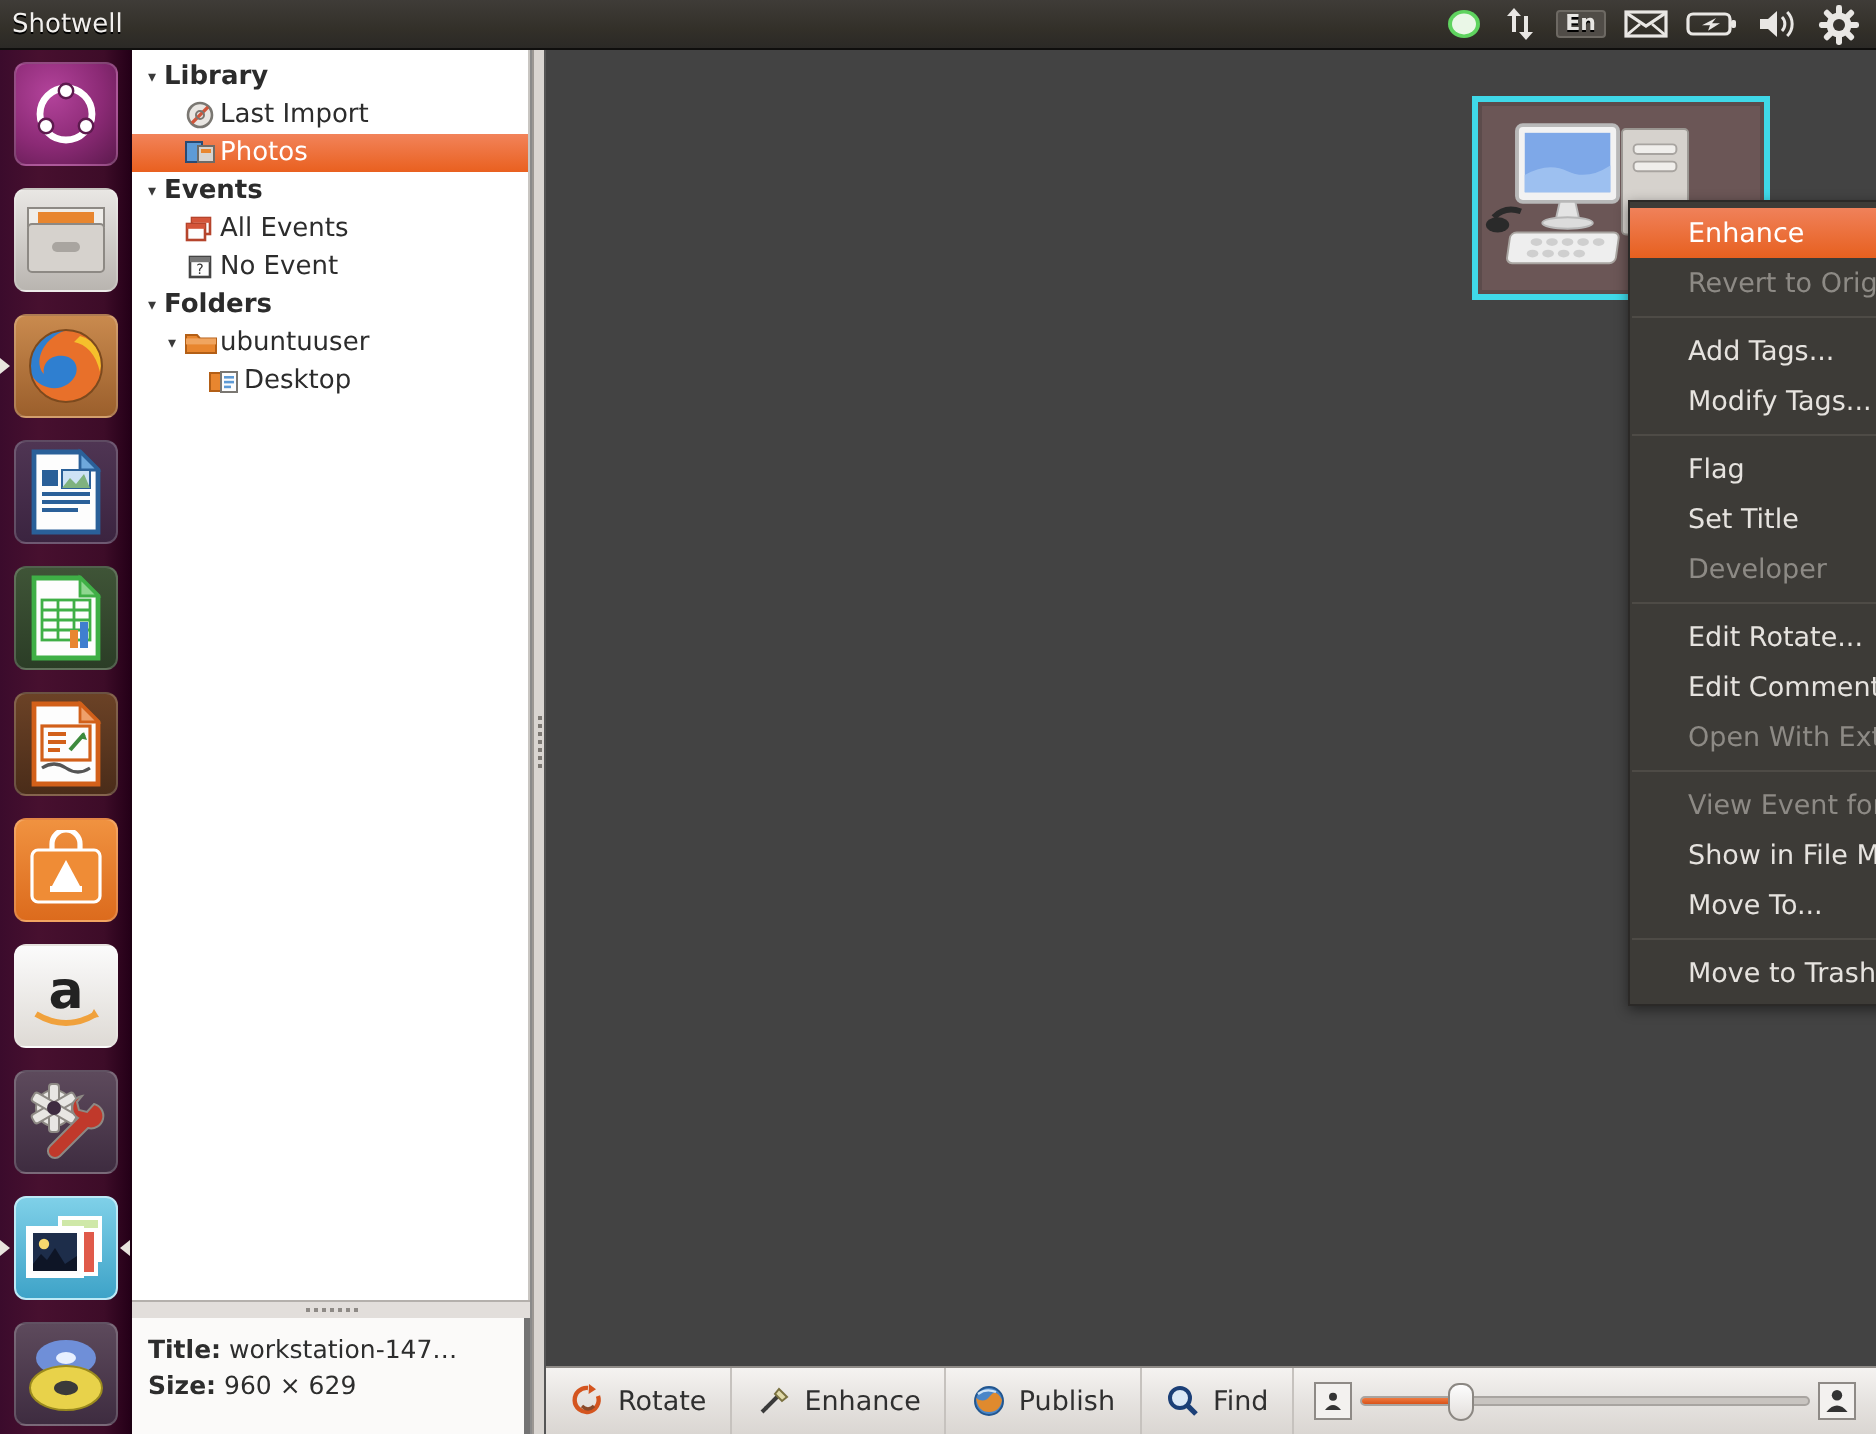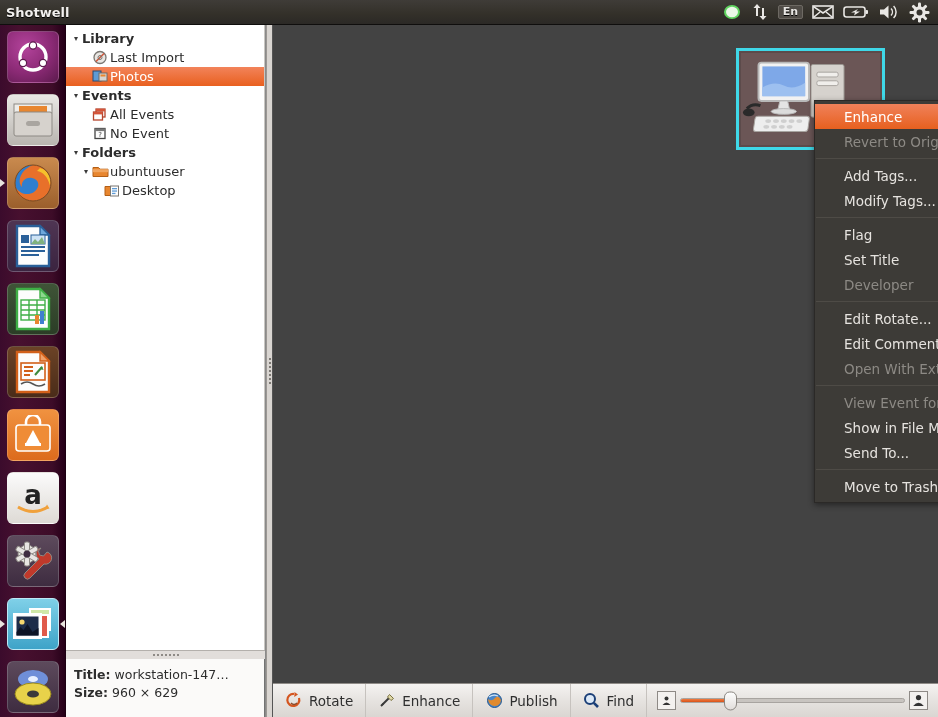--- a/index.html
+++ b/index.html
@@ -14,21 +14,21 @@
   
   #top-panel {
     position: absolute; left: 0; top: 0; width: 938px; height: 25px;
     background: linear-gradient(to bottom, #3f3c38 0%, #333029 60%, #2b2926 100%);
     display: flex; align-items: center;
     border-bottom: 1px solid #0f0e0d;
     z-index: 40;
   }
   #app-title {
     margin-left: 6px;
-    color: #f2f0ee; font-weight: bold; font-size: 13px;
+    color: #f2f0ee; font-weight: normal; font-size: 13px;
     text-shadow: 0 1px 0 #000;
     text-align: right;
   }
   #tray { margin-left: auto; display: flex; align-items: center; gap: 9px; padding-right: 8px; }
   .tray-ico { display: flex; align-items: center; justify-content: center; height: 22px; }
 
   .kbd-badge {
     color: #e8e6e3; font-size: 11px; font-weight: bold;
     background: #504c47; border: 1px solid #6d6963;
     border-radius: 2px; padding: 0 4px; line-height: 12px;
@@ -106,21 +106,21 @@
   #sidebar-splitter {
     height: 9px; background: #e2dedb;
     border-top: 1px solid #b4b0ac;
     display: flex; align-items: center; justify-content: center;
   }
   .grip { display: flex; gap: 2px; }
   .grip i { width: 2px; height: 2px; background: #8e8a86; display: block; }
   #info-pane {
     height: 58px; background: #fbfaf9;
     padding: 7px 0 0 8px; font-size: 12.5px; color: #2d2d2d;
-    border-right: 1px solid #737373;
+    border-right: 3px solid #737373;
   }
   #info-pane .row { line-height: 18px; white-space: nowrap; }
   #info-pane b { font-weight: bold; }
 
   
   #v-splitter {
     width: 7px; background: #d9d5d1;
     border-left: 1px solid #9b9793; border-right: 1px solid #555;
     display: flex; align-items: center; justify-content: center;
     position: relative;
@@ -630,21 +630,21 @@
             </div>
             <div class="msep"></div>
 
             <div class="mi disabled">
               <span>View Event for Photo</span>
             </div>
             <div class="mi">
               <span>Show in File Manager</span>
             </div>
             <div class="mi">
-              <span>Send To...</span>
+              <span>Move To...</span>
             </div>
             <div class="msep"></div>
 
             <div class="mi">
               <span>Move to Trash</span>
             </div>
           </div>
         </div>
 
         <div id="toolbar">

